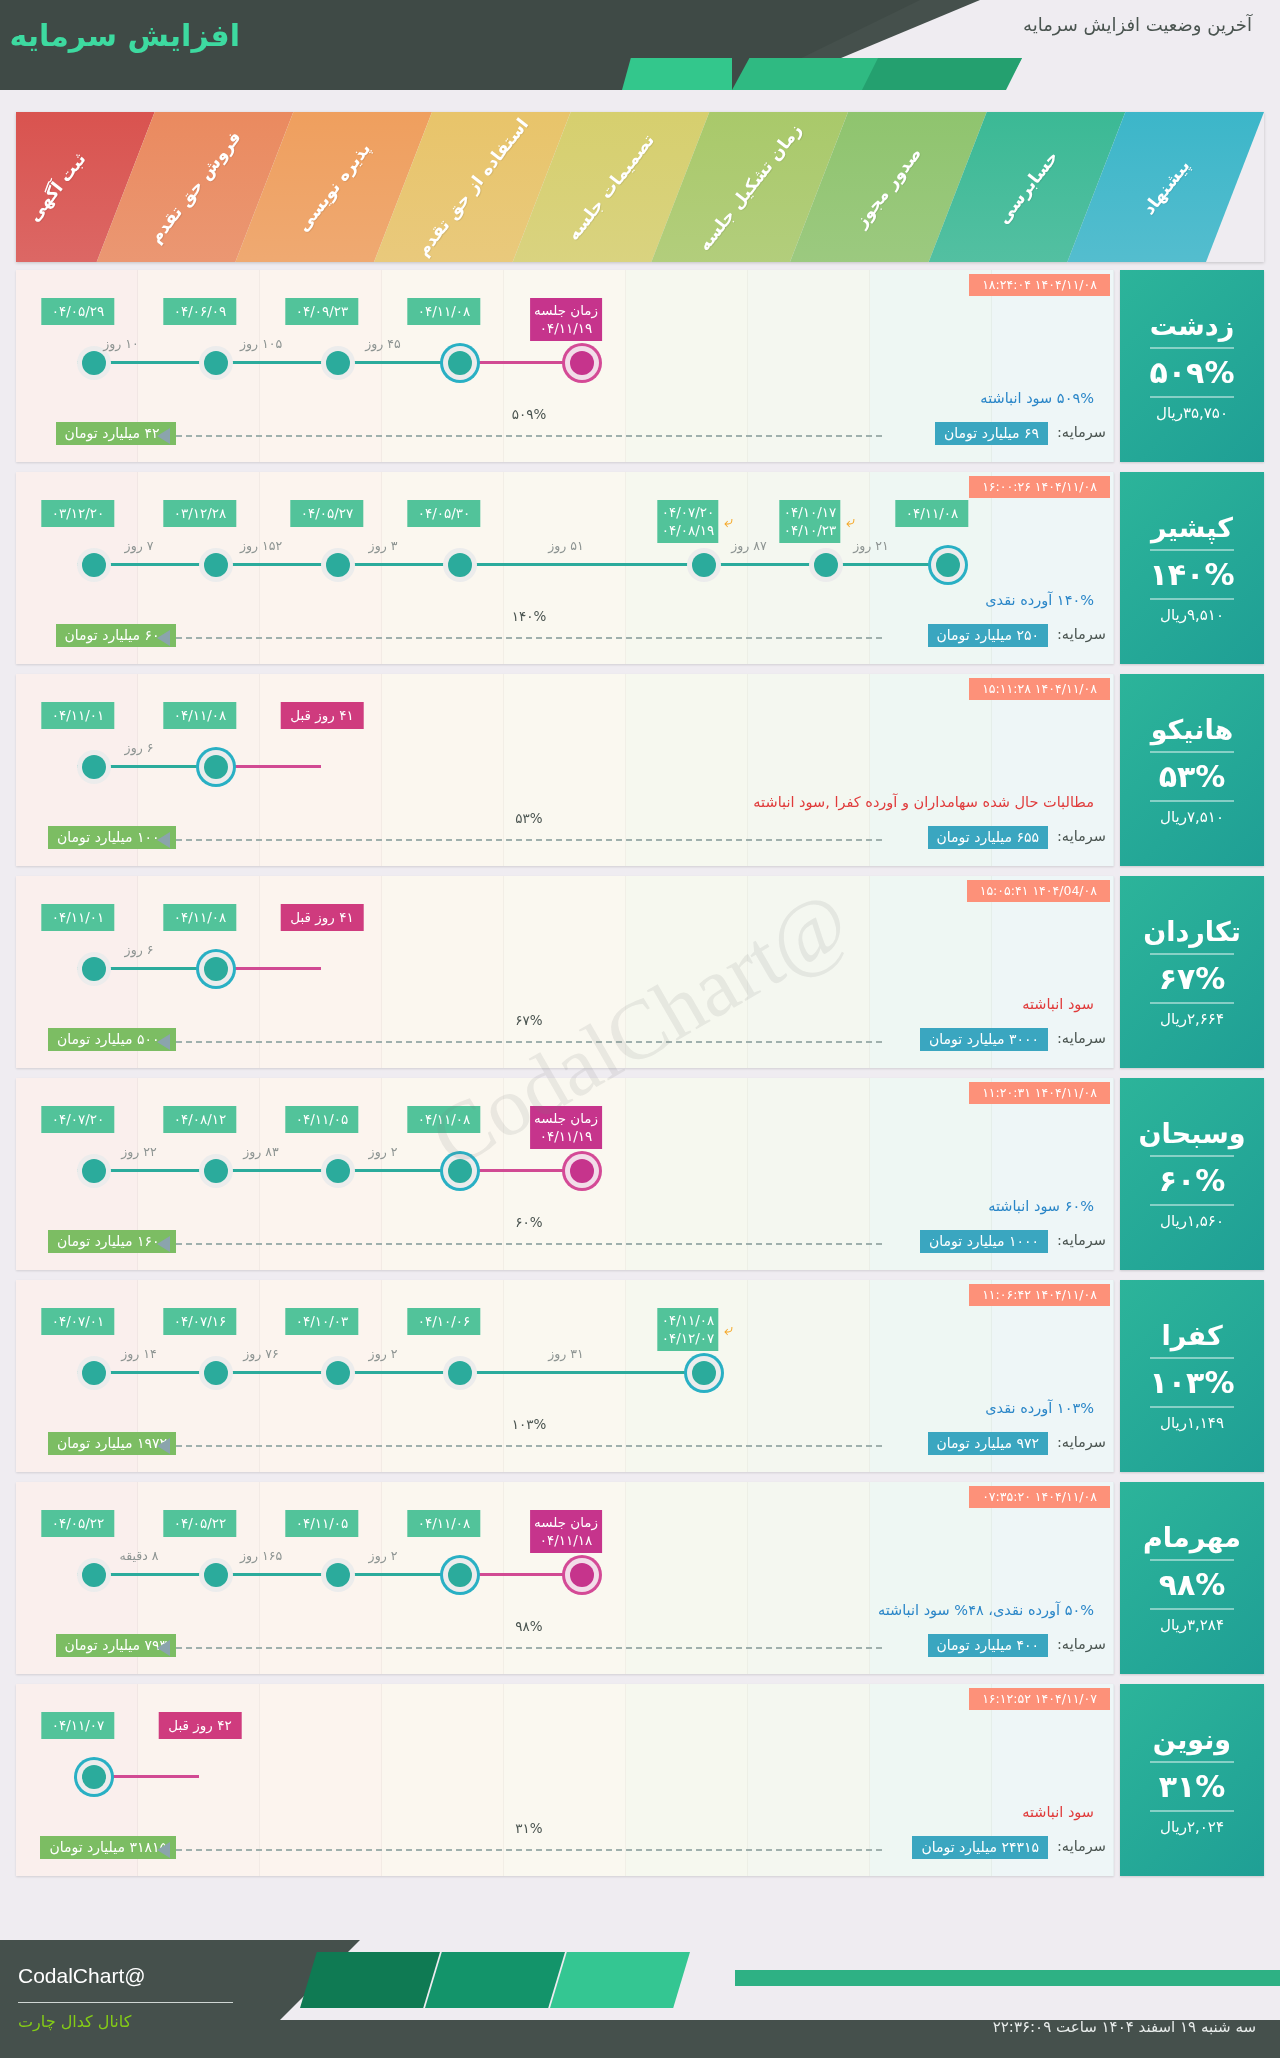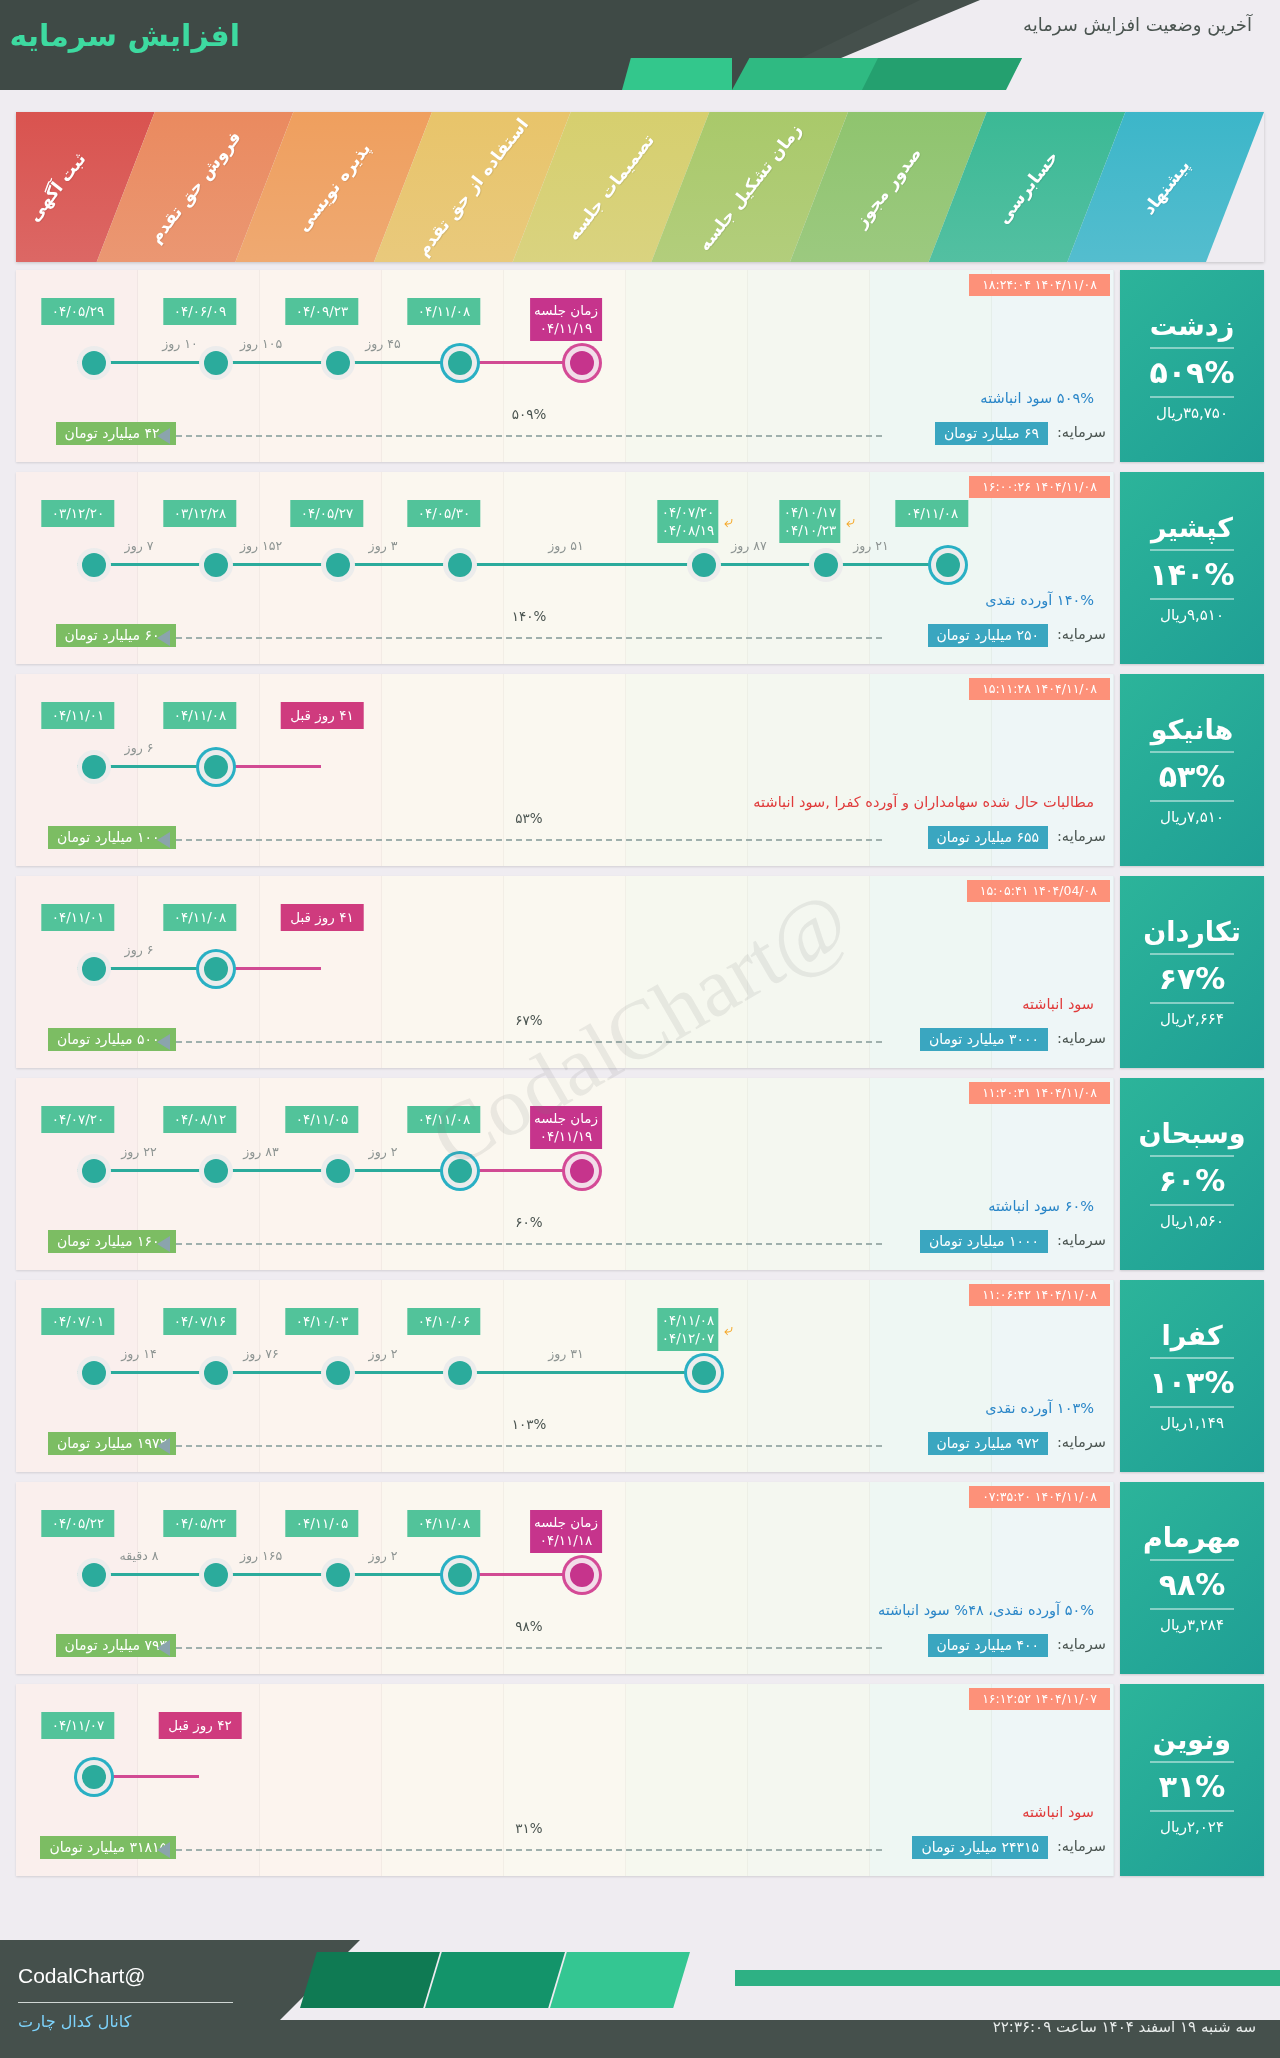--- a/index.html
+++ b/index.html
@@ -199,21 +199,21 @@
   .f-g2 { position:absolute; left:425px; top:12px; width:140px; height:56px; background:#13946a;
           clip-path:polygon(12% 0,100% 0,88% 100%,0 100%); }
   .f-g3 { position:absolute; left:550px; top:12px; width:140px; height:56px; background:#34c692;
           clip-path:polygon(12% 0,100% 0,88% 100%,0 100%); }
   .f-g4 { position:absolute; left:735px; top:30px; width:545px; height:16px; background:#2eb184; }
   .footer-handle {
     position:absolute; left:18px; top:24px; font-size:21px; color:#fff;
     font-family:"Liberation Sans", sans-serif;
   }
   .footer-rule { position:absolute; left:18px; top:62px; width:215px; height:1px; background:#cfd6d3; }
-  .footer-sub { position:absolute; left:18px; top:72px; font-size:16px; color:#7dd3fc; direction:rtl; }
+  .footer-sub { position:absolute; left:18px; top:72px; font-size:16px; color:#84cc16; direction:rtl; }
   .footer-date {
     position:absolute; right:24px; bottom:22px; font-size:15px; color:#e8eceb;
     direction:rtl; white-space:nowrap;
   }
 </style>
 </head>
 <body>
 
 <div class="header">
   <div class="header-dark"></div>
@@ -276,21 +276,21 @@
           <div class="link" style="right: 671px; width: 122px;"></div>
           <div class="link pinkline" style="right: 549px; width: 122px;"></div>
           <div class="node filled" style="right: 1020px;"></div>
           <div class="datebox" style="right: 1036px;">
             <div>۰۴/۰۵/۲۹</div>
           </div>
           <div class="node filled" style="right: 898px;"></div>
           <div class="datebox" style="right: 914px;">
             <div>۰۴/۰۶/۰۹</div>
           </div>
-          <div class="daylbl" style="right: 934px;">۱۰ روز</div>
+          <div class="daylbl" style="right: 993px;">۱۰ روز</div>
           <div class="node filled" style="right: 776px;"></div>
           <div class="datebox" style="right: 792px;">
             <div>۰۴/۰۹/۲۳</div>
           </div>
           <div class="daylbl" style="right: 853px;">۱۰۵ روز</div>
           <div class="node filled cur" style="right: 654px;"></div>
           <div class="datebox" style="right: 670px;">
             <div>۰۴/۱۱/۰۸</div>
           </div>
           <div class="daylbl" style="right: 731px;">۴۵ روز</div>

